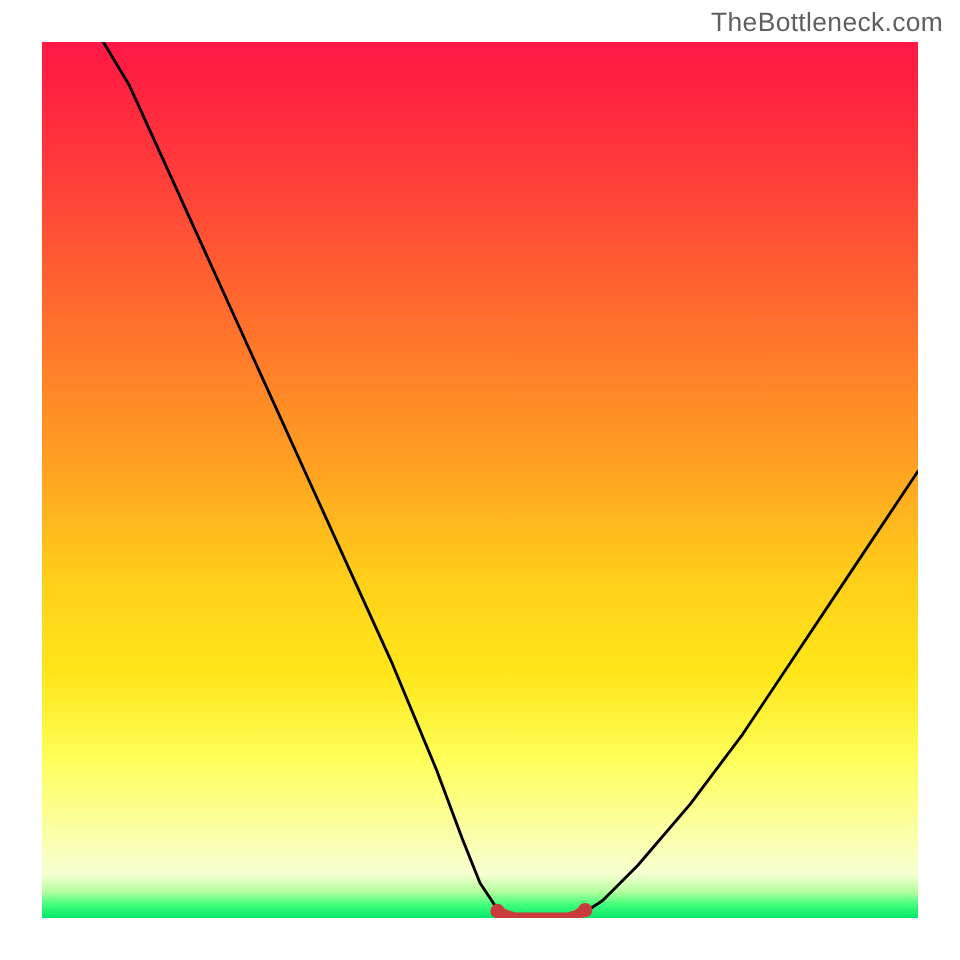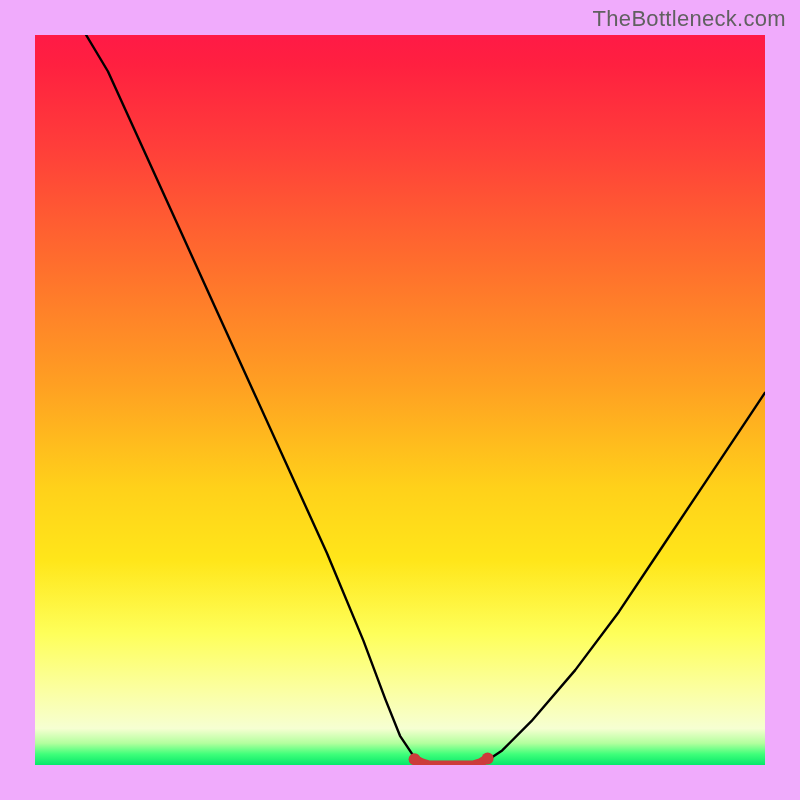--- a/index.html
+++ b/index.html
@@ -7,21 +7,21 @@
     padding: 0;
     width: 800px;
     height: 800px;
     background: #000000;
     overflow: hidden;
     font-family: Arial, Helvetica, sans-serif;
   }
   .outer {
     width: 800px;
     height: 800px;
-    background: #f0abfc;
+    background: #ffffff;
     position: relative;
   }
   .watermark {
     position: absolute;
     top: 6px;
     right: 14px;
     color: #606060;
     font-size: 22px;
     letter-spacing: 0.3px;
     font-weight: 500;

